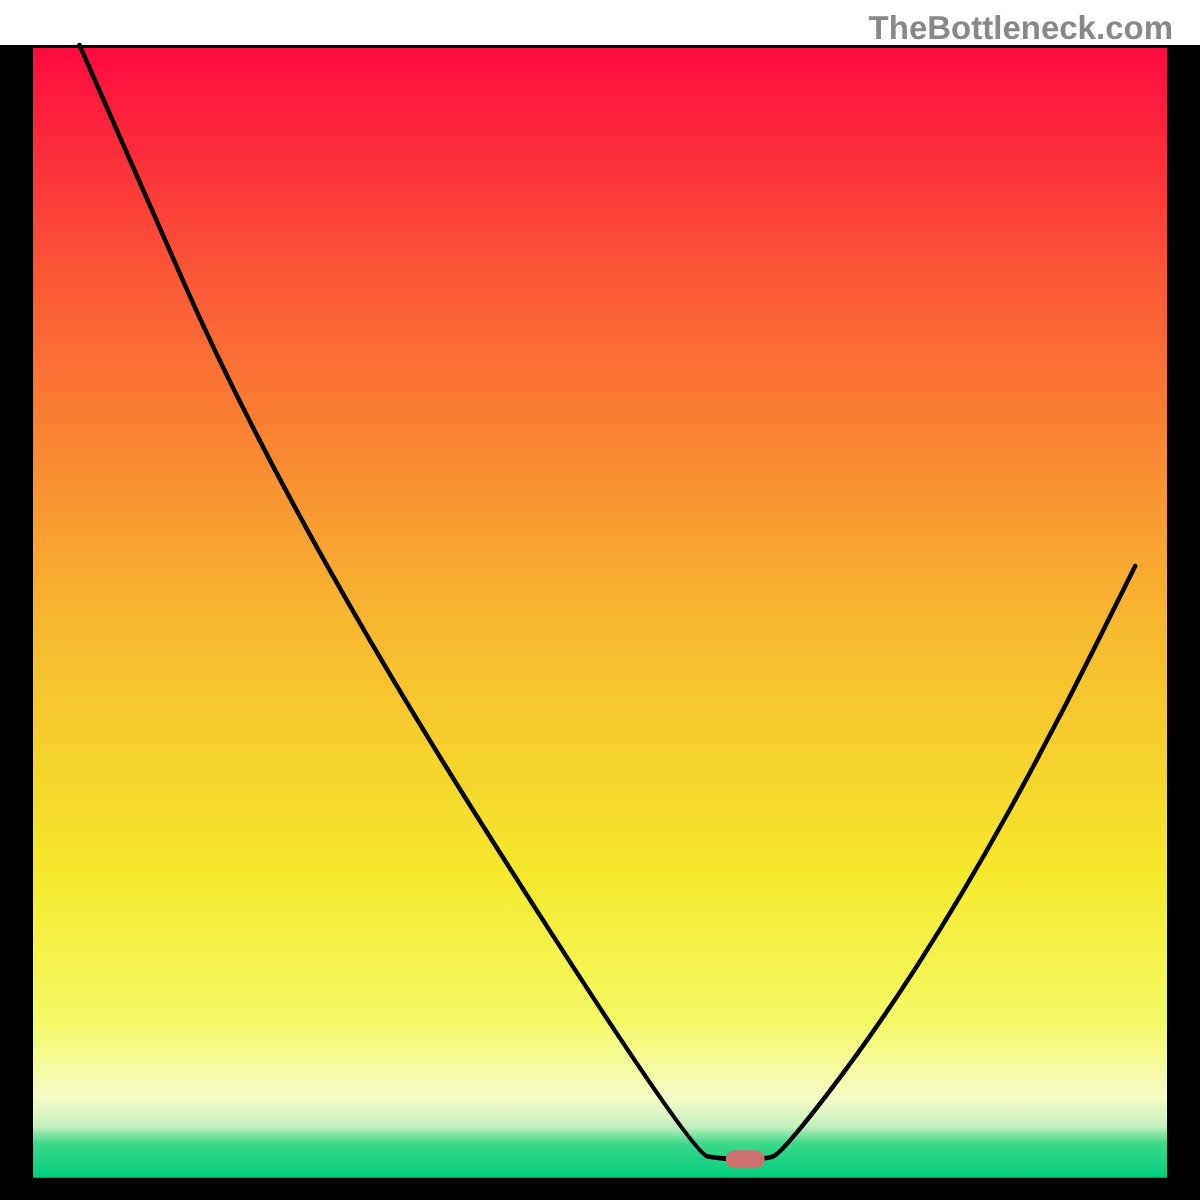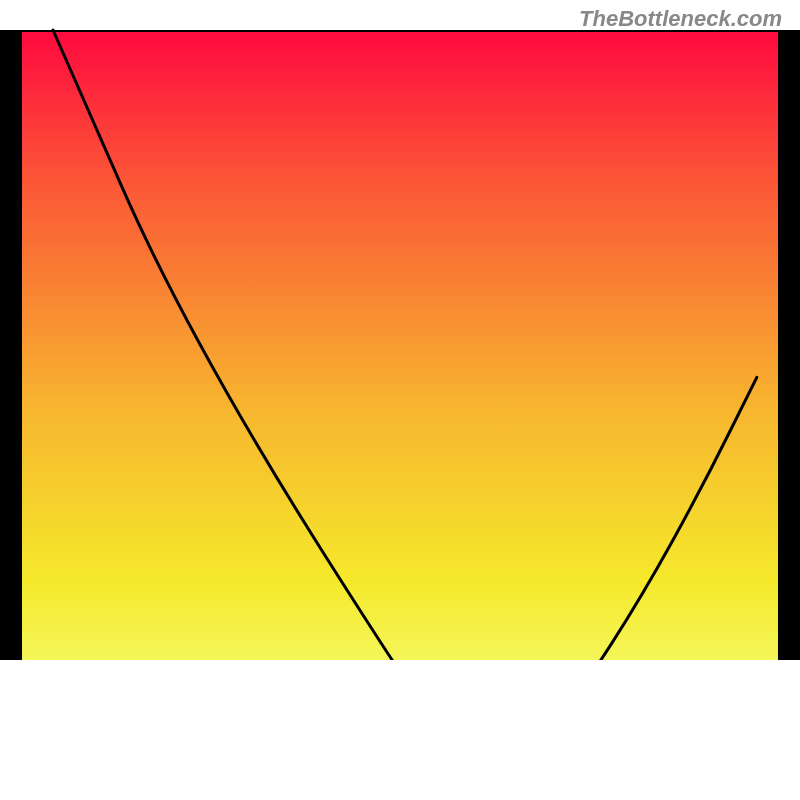--- a/index.html
+++ b/index.html
@@ -4,23 +4,22 @@
 <style>
   body {
     margin: 0;
     padding: 0;
     background: #fff;
     font-family: Arial, Helvetica, sans-serif;
   }
   .chart-container {
     position: relative;
     width: 800px;
-    height: 660px;
+    height: 800px;
     box-sizing: border-box;
-    font-style: italic;
   }
   .watermark {
     position: absolute;
     top: 6px;
     right: 18px;
     font-size: 22px;
     font-weight: bold;
     color: #888;
     z-index: 10;
     font-family: Arial, sans-serif;

